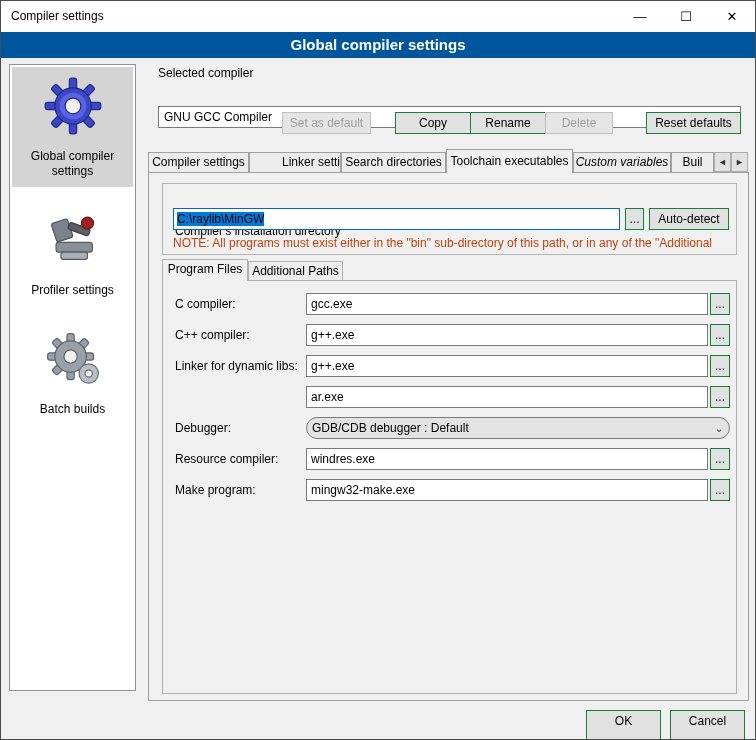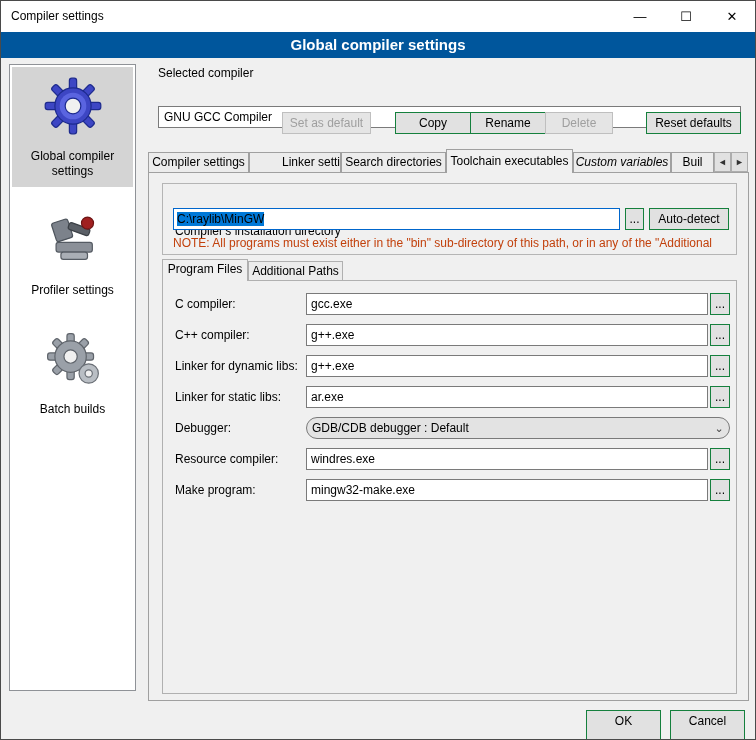--- a/index.html
+++ b/index.html
@@ -188,21 +188,20 @@
       <div class="btn frm-browse" style="top:12px;">...</div>
 
       <div class="frm-label" style="top:43px;">C++ compiler:</div>
       <input class="frm-input" style="top: 43px;" value="g++.exe">
       <div class="btn frm-browse" style="top:43px;">...</div>
 
       <div class="frm-label" style="top:74px;">Linker for dynamic libs:</div>
       <input class="frm-input" style="top: 74px;" value="g++.exe">
       <div class="btn frm-browse" style="top:74px;">...</div>
 
-      <div class="frm-label" style="top:105px;">Linker for static libs:</div>
       <input class="frm-input" style="top: 105px;" value="ar.exe">
       <div class="btn frm-browse" style="top:105px;">...</div>
 
       <div class="frm-label" style="top:136px;">Debugger:</div>
       <div class="combo gray frm-combo" style="top:136px;border-radius:11px;">
         <span>GDB/CDB debugger : Default</span>
         <span class="chev">⌄</span>
       </div>
 
       <div class="frm-label" style="top:167px;">Resource compiler:</div>

